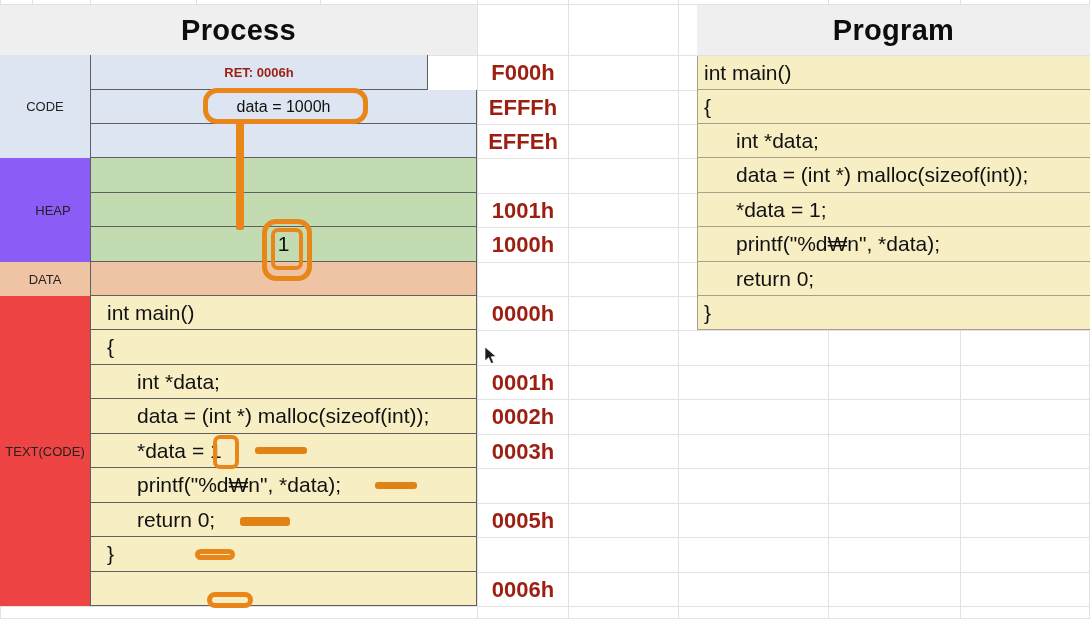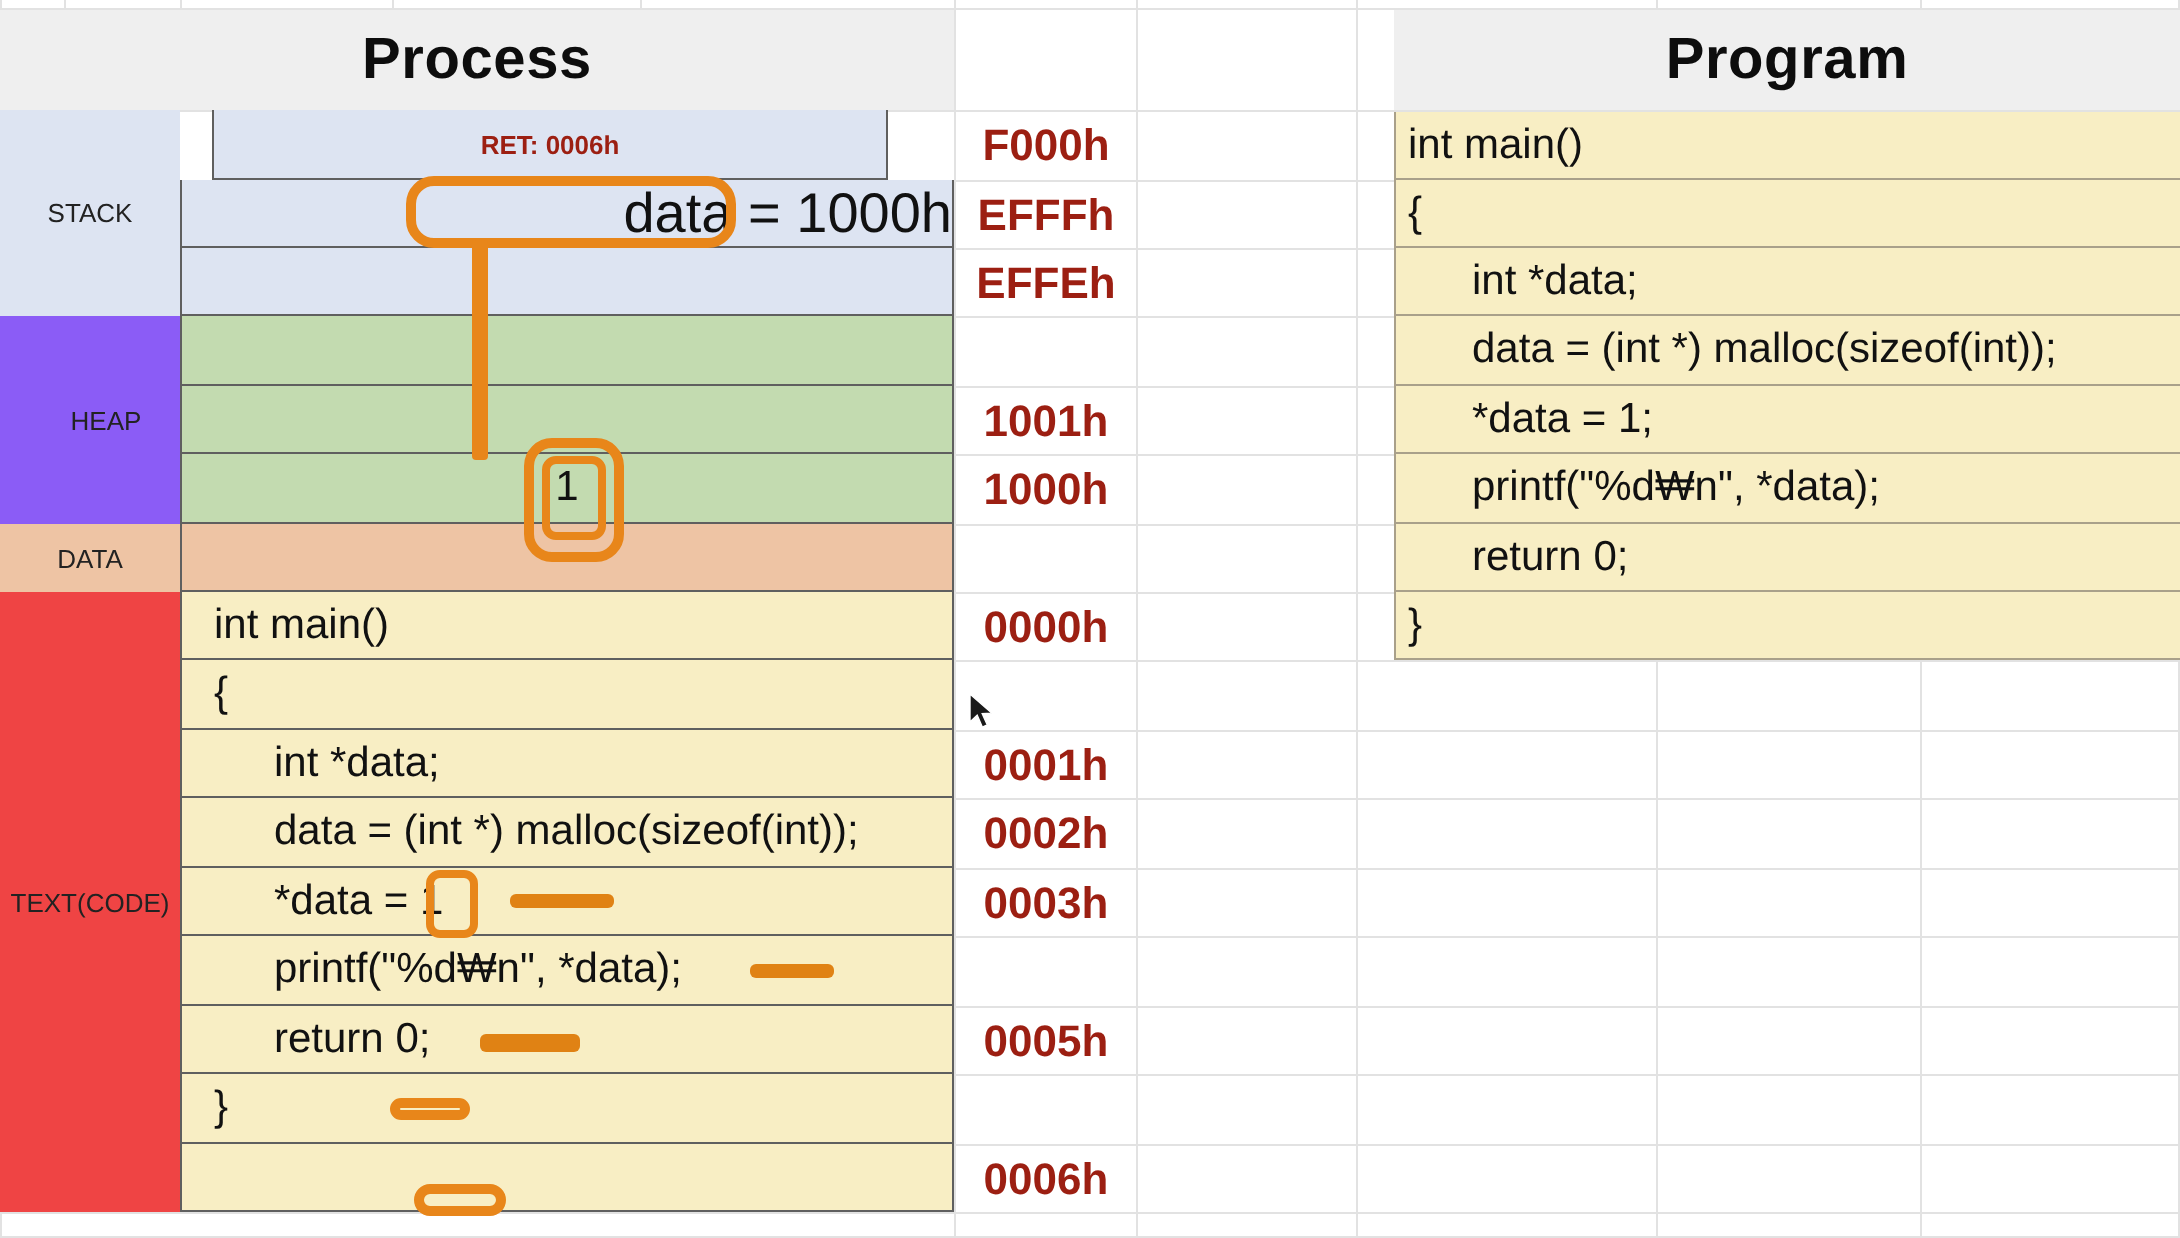--- a/index.html
+++ b/index.html
@@ -39,21 +39,21 @@
   .mem{position:absolute;box-sizing:border-box;border-bottom:1px solid #5f5f5f;border-left:1px solid #5f5f5f;border-right:1px solid #5f5f5f;}
   .mem.stack{background:#dde4f2;}
   .mem.heap{background:#c3dbb0;}
   .mem.data{background:#eec4a4;}
   .mem.code{background:#f8eec4;}
   .mem .inner{display:flex;align-items:center;height:100%;}
 
   .ret{
     width:100%;text-align:center;font-size:13px;font-weight:bold;color:#9c1f12;
   }
-  .stackval{width:100%;text-align:right;font-size:28px;color:#111;}
+  .stackval{width:100%;text-align:center;font-size:16px;color:#111;}
   .heapval{width:100%;text-align:center;font-size:21px;color:#111;}
 
   .code{font-size:21px;color:#111;padding-left:8px;white-space:nowrap;}
   .code.ind{padding-left:38px;}
 
   
   .addr{
     position:absolute;box-sizing:border-box;
     display:flex;align-items:center;justify-content:center;
     font-size:22px;font-weight:bold;color:#9c1f12;
@@ -120,33 +120,33 @@
     <div class="hline" style="top:572px;"></div>
     <div class="hline" style="top:606px;"></div>
   </div>
 
   <div class="hdrband" style="left:0;width:477px;"></div>
   <div class="hdrband" style="left:697px;width:393px;"></div>
   <div class="title" style="left:0;width:477px;">Process</div>
   <div class="title" style="left:697px;width:393px;">Program</div>
 
   <div class="reg reg-stack" style="left:0;top:55px;width:90px;height:103px;">
-    <div class="reg-label">STACK</div>
+    <div class="reg-label">CODE</div>
   </div>
   <div class="reg reg-heap" style="left:0;top:158px;width:90px;height:104px;">
     <div class="reg-label">HEAP</div>
   </div>
   <div class="reg reg-data" style="left:0;top:262px;width:90px;height:34px;">
     <div class="reg-label">DATA</div>
   </div>
   <div class="reg reg-text" style="left:0;top:296px;width:90px;height:310px;">
     <div class="reg-label">TEXT(CODE)</div>
   </div>
 
-  <div class="mem stack" style="left:106px;top:55px;width:338px;height:35px;">
+  <div class="mem stack" style="left:90px;top:55px;width:338px;height:35px;">
     <div class="inner">
         <span class="ret">RET: 0006h</span>
       </div>
   </div>
   <div class="mem stack" style="left:90px;top:90px;width:387px;height:34px;">
     <div class="inner">
         <span class="stackval">data = 1000h</span>
       </div>
   </div>
   <div class="mem stack" style="left:90px;top:124px;width:387px;height:34px;">

